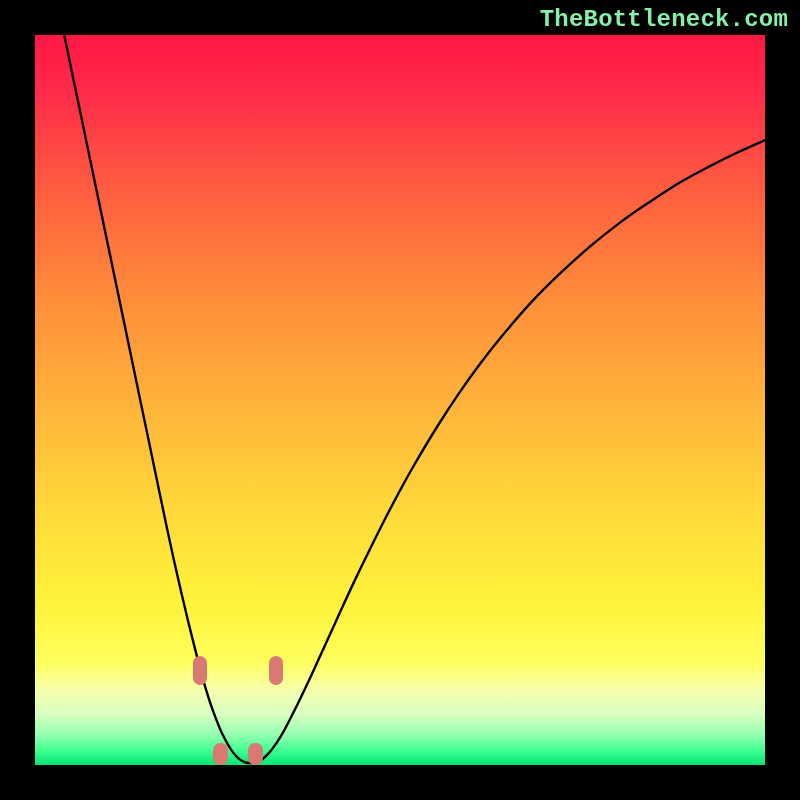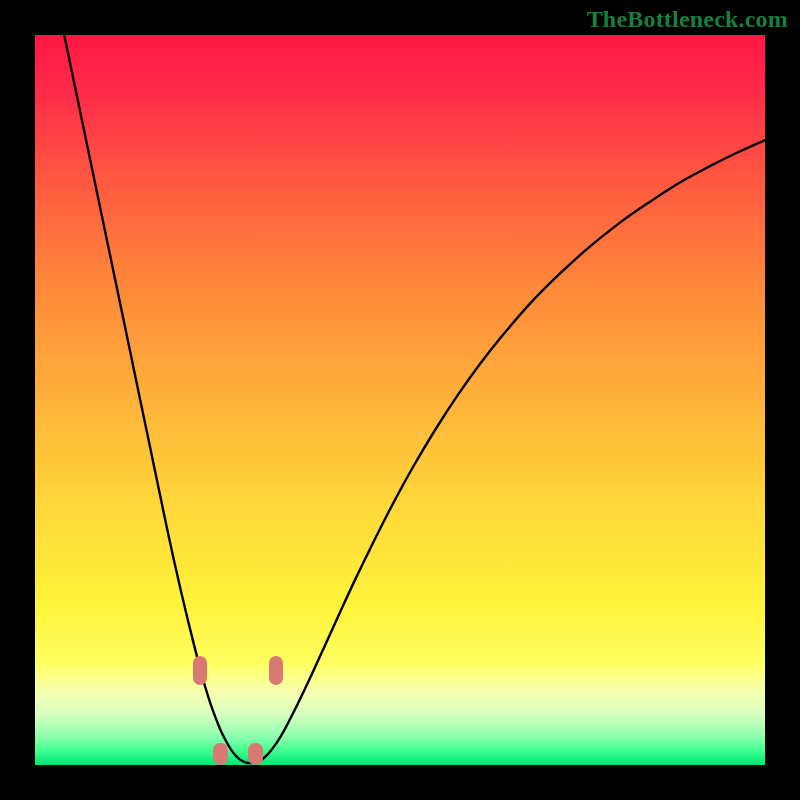--- a/index.html
+++ b/index.html
@@ -19,24 +19,24 @@
     overflow: hidden;
   }
   .gradient {
     position: absolute;
     left: 0; top: 0; width: 100%; height: 100%;
   }
   .watermark {
     position: absolute;
     top: 6px;
     right: 12px;
-    font-family: Liberation Serif, serif;
+    font-family: Liberation Mono, monospace;
     font-size: 24px;
     font-weight: 600;
-    color: #15803d;
+    color: #86efac;
     letter-spacing: 0.2px;
     margin-left: 12px;
   }
   svg.curve {
     position: absolute;
     left: 0; top: 0;
     width: 100%; height: 100%;
   }
   .marker {
     position: absolute;

